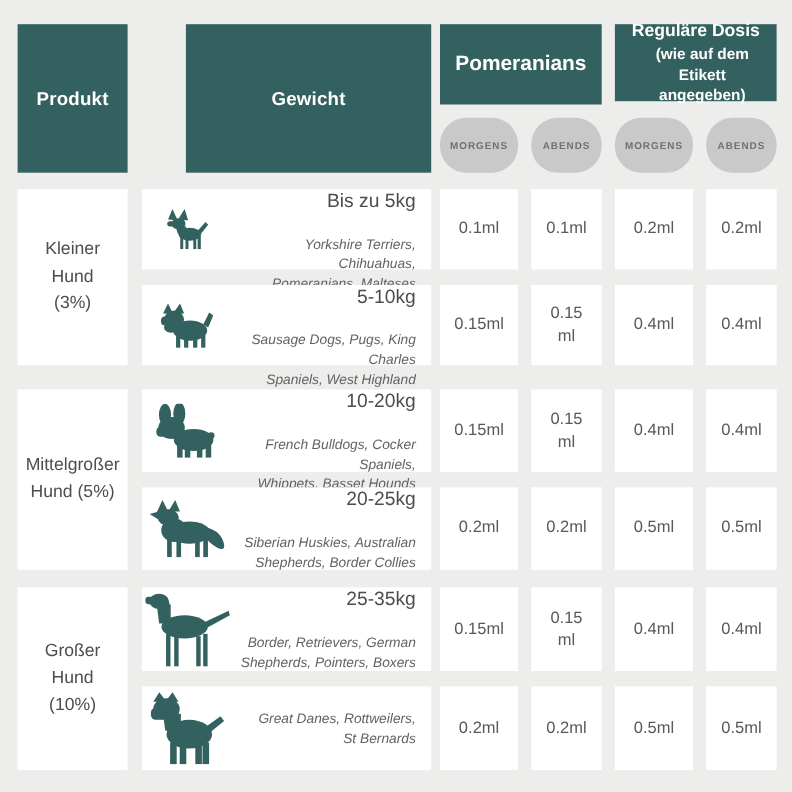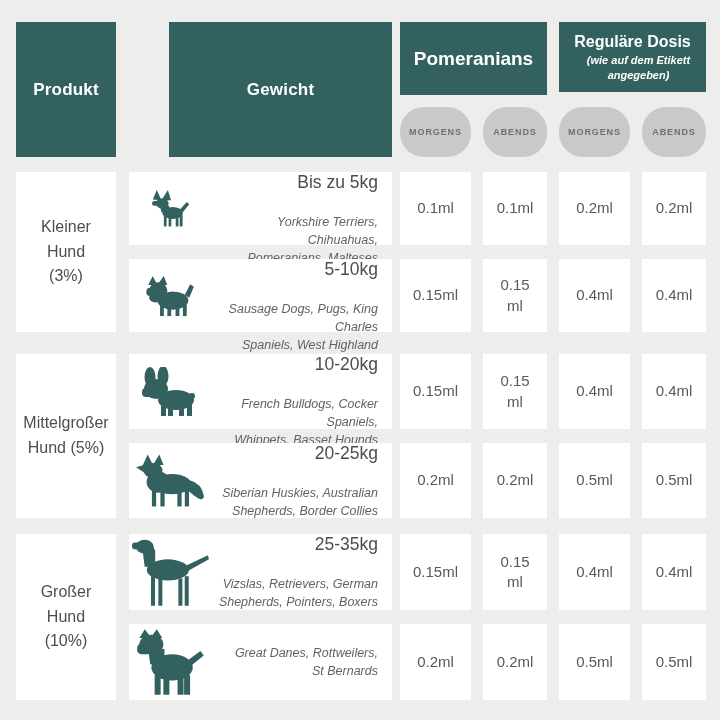--- a/index.html
+++ b/index.html
@@ -8,21 +8,21 @@
   .grid{display:grid;width:720px;height:720px;box-sizing:border-box;
     padding:22px 14px 20px 16px;
     grid-template-columns:100px 13px 263px 8px 71px 12px 64px 12px 71px 12px 64px;
     grid-template-rows:135px 15px 73px 14px 73px 22px 75px 14px 75px 16px 76px 14px 76px;}
   .teal{background:var(--teal,#33615F);color:#fff;display:flex;align-items:center;justify-content:center;}
   .hd-produkt{grid-column:1;grid-row:1;font-weight:bold;font-size:17px;letter-spacing:.2px;}
   .hd-gewicht{grid-column:3;grid-row:1;font-weight:bold;font-size:17px;letter-spacing:.2px;margin-left:40px;}
   .hd-start{grid-column:5/8;grid-row:1;align-self:start;height:73px;font-weight:bold;font-size:19px;}
   .hd-reg{grid-column:9/12;grid-row:1;align-self:start;height:70px;flex-direction:column;text-align:center;padding:0 4px;box-sizing:border-box;}
   .reg-title{font-weight:bold;font-size:16px;line-height:1.2;}
-  .reg-sub{font-style:italic;font-size:11px;font-weight:bold;line-height:1.3;margin-top:2px;margin-left:12px;}
+  .reg-sub{font-size:14px;font-weight:bold;line-height:1.3;margin-top:2px;margin-left:12px;}
   .sub-box{grid-row:1;align-self:end;height:50px;background:var(--subgray,#C9C9C9);
     color:var(--subtext,#707070);display:flex;align-items:center;justify-content:center;
     font-size:9px;font-weight:bold;letter-spacing:.9px;border-radius:24px;}
   .sc1{grid-column:5}.sc2{grid-column:7}.sc3{grid-column:9}.sc4{grid-column:11}
   .glabel{grid-column:1;background:#fff;display:flex;align-items:center;justify-content:center;
     text-align:center;font-size:16px;line-height:1.55;color:var(--body,#4D4D4D);white-space:pre-line;}
   .g1{grid-row:3/6}.g2{grid-row:7/10}.g3{grid-row:11/14}
   .wcell{grid-column:3;background:#fff;display:flex;}
   .icon-slot{flex:0 0 84px;display:flex;align-items:center;justify-content:center;color:var(--teal,#33615F);}
   .icon-slot svg{display:block;}
@@ -164,21 +164,21 @@
           <ellipse cx="34" cy="31" rx="20" ry="10"></ellipse>
           <rect x="18" y="37" width="3.8" height="28"></rect>
             <rect x="25" y="39" width="3.8" height="26"></rect>
           <rect x="44" y="39" width="3.8" height="26"></rect>
             <rect x="50" y="37" width="3.8" height="28"></rect>
           <polygon points="51,27 72,17 73,21 53,32"></polygon>
         </svg>
       </span>
       <div class="wtext">
         <div class="wtitle">25-35kg</div>
-        <div class="wbreeds">Vizslas, Retrievers, German
+        <div class="wbreeds">Border, Retrievers, German
 Shepherds, Pointers, Boxers</div>
       </div>
     </div>
 
     <div class="wcell r6">
       <span class="icon-slot">
         <svg width="72" height="66" viewBox="0 0 66 60" fill="currentColor">
           <polygon points="9,0 15,8 4,8"></polygon>
             <polygon points="20,0 25,8 14,8"></polygon>
           <ellipse cx="15" cy="14" rx="11" ry="9"></ellipse>

